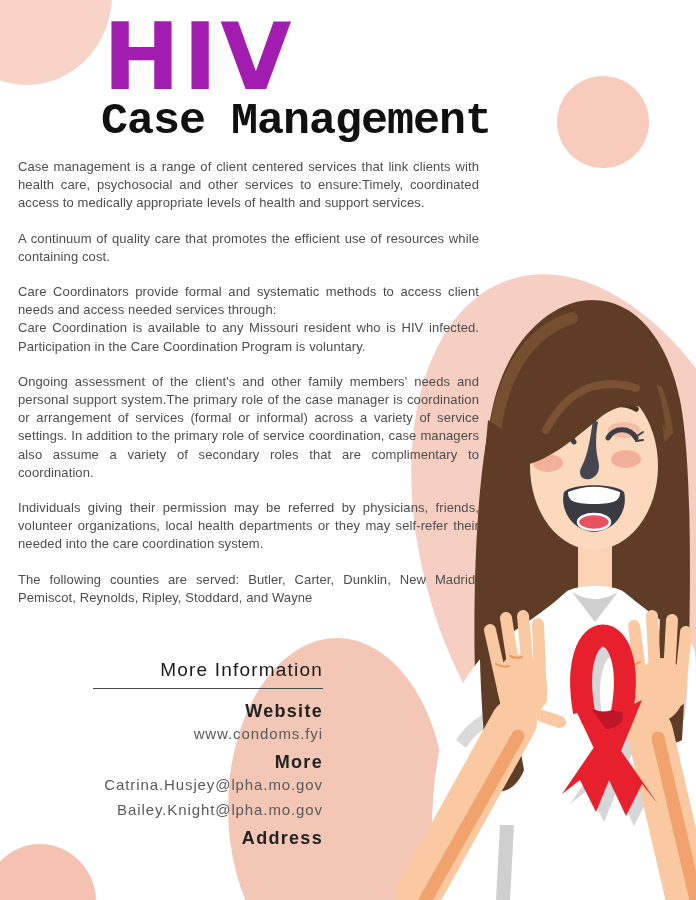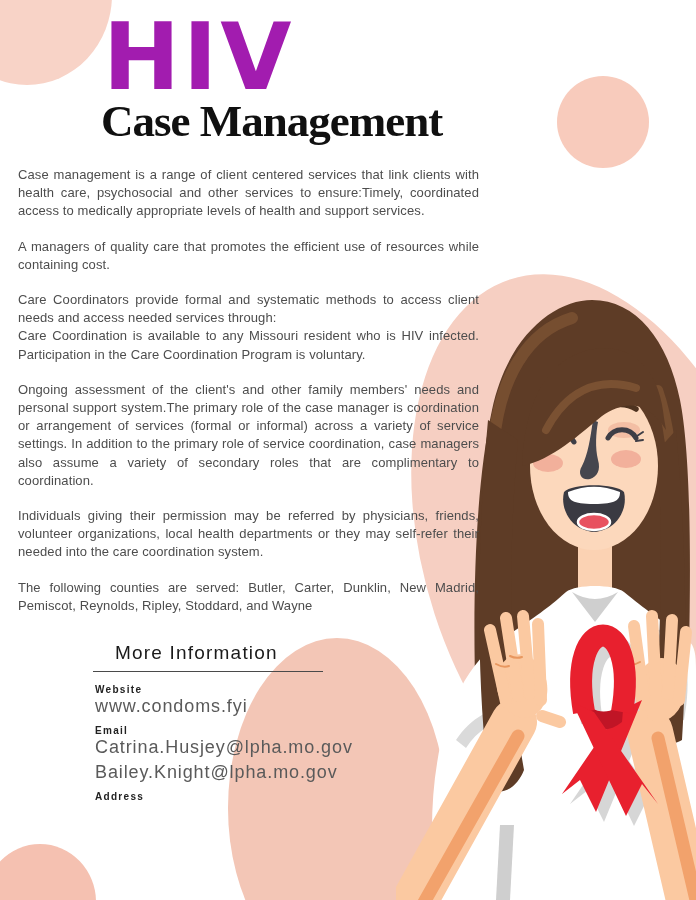--- a/index.html
+++ b/index.html
@@ -14,76 +14,76 @@
   .blob-bc{left:228px;top:638px;width:218px;height:340px;background:#f3c6b6;}
 
   .title-hiv{
     position:absolute;left:103px;top:12px;z-index:2;
     font-size:92px;line-height:1;font-weight:900;letter-spacing:3px;
     color:#a21caf;font-family:"DejaVu Sans","Liberation Sans",sans-serif;
   }
   .title-case{
     position:absolute;left:101px;top:99px;z-index:2;
     font-size:45px;line-height:1;font-weight:900;letter-spacing:-1px;
-    color:#101010;font-family:Liberation Serif, serif;
+    color:#101010;font-family:Liberation Mono, monospace;
   }
   .body-text{
     position:absolute;left:18px;top:150px;width:461px;z-index:2;
     font-size:13px;line-height:18.2px;color:#4d4d4d;
     text-align:justify;letter-spacing:0.1px;
   }
-  .body-text p{margin:16px 0 17px 0;white-space:pre-line;}
+  .body-text p{margin:8px 0 17px 0;white-space:pre-line;}
 
-  .more-info{position:absolute;left:93px;top:642px;z-index:2;color:#1c1c1c;}
+  .more-info{position:absolute;left:93px;top:659px;z-index:2;color:#1c1c1c;text-align:right;}
   .more-info .heading{
     font-size:19px;font-weight:400;letter-spacing:1.2px;color:#1a1a1a;
     padding-left:22px;margin:0 0 7px 0;
   }
   .more-info .rule{width:230px;border-bottom:1.5px solid #4a4a4a;}
   .mi-entries{margin-top:12px;padding-left:2px;}
   .mi-label{
-    font-size:10px;font-weight:700;letter-spacing:1.3px;color:#222;
+    font-size:18px;font-weight:700;letter-spacing:1.3px;color:#222;
     margin-top:10px;
   }
   .mi-value{
-    font-size:18px;color:#5a5a5a;letter-spacing:0.9px;line-height:17px;
+    font-size:15px;color:#5a5a5a;letter-spacing:0.9px;line-height:17px;
     margin-top:3px;
   }
   .mi-value.tight{margin-top:8px;}
 
   .illustration{position:absolute;right:0;bottom:0;z-index:1;}
 </style>
 </head>
 <body>
 
 <div class="blob blob-tl"></div>
 <div class="blob blob-tr"></div>
 <div class="blob blob-bc"></div>
 <div class="blob blob-bl"></div>
 
 <div class="title-hiv">HIV</div>
 <div class="title-case">Case Management</div>
 
 <div class="body-text">
   <p>Case management is a range of client centered services that link clients with health care, psychosocial and other services to ensure:Timely, coordinated access to medically appropriate levels of health and support services.</p>
-  <p>A managers of quality care that promotes the efficient use of resources while containing cost.</p>
+  <p>A continuum of quality care that promotes the efficient use of resources while containing cost.</p>
   <p>Care Coordinators provide formal and systematic methods to access client needs and access needed services through:
 Care Coordination is available to any Missouri resident who is HIV infected. Participation in the Care Coordination Program is voluntary.</p>
   <p>Ongoing assessment of the client's and other family members' needs and personal support system.The primary role of the case manager is coordination or arrangement of services (formal or informal) across a variety of service settings.  In addition to the primary role of service coordination, case managers also assume a variety of secondary roles that are complimentary to coordination.</p>
   <p>Individuals giving their permission may be referred by physicians, friends, volunteer organizations, local health departments or they may self-refer their needed into the care coordination system.</p>
   <p>The following counties are served:  Butler, Carter, Dunklin, New Madrid, Pemiscot, Reynolds, Ripley, Stoddard, and Wayne</p>
 </div>
 
 <div class="more-info">
   <div class="heading">More Information</div>
   <div class="rule"></div>
   <div class="mi-entries">
     <div class="mi-label">Website</div>
     <div class="mi-value">www.condoms.fyi</div>
-    <div class="mi-label">Email</div>
+    <div class="mi-label">More</div>
     <div class="mi-value">Catrina.Husjey@lpha.mo.gov</div>
     <div class="mi-value tight">Bailey.Knight@lpha.mo.gov</div>
     <div class="mi-label">Address</div>
   </div>
 </div>
 
 <svg class="illustration" width="300" height="630" viewBox="0 0 300 630" xmlns="http://www.w3.org/2000/svg">
 
   <g>
     <ellipse cx="205" cy="290" rx="175" ry="295" transform="rotate(-18 205 290)" fill="#f6cfc2"></ellipse>

